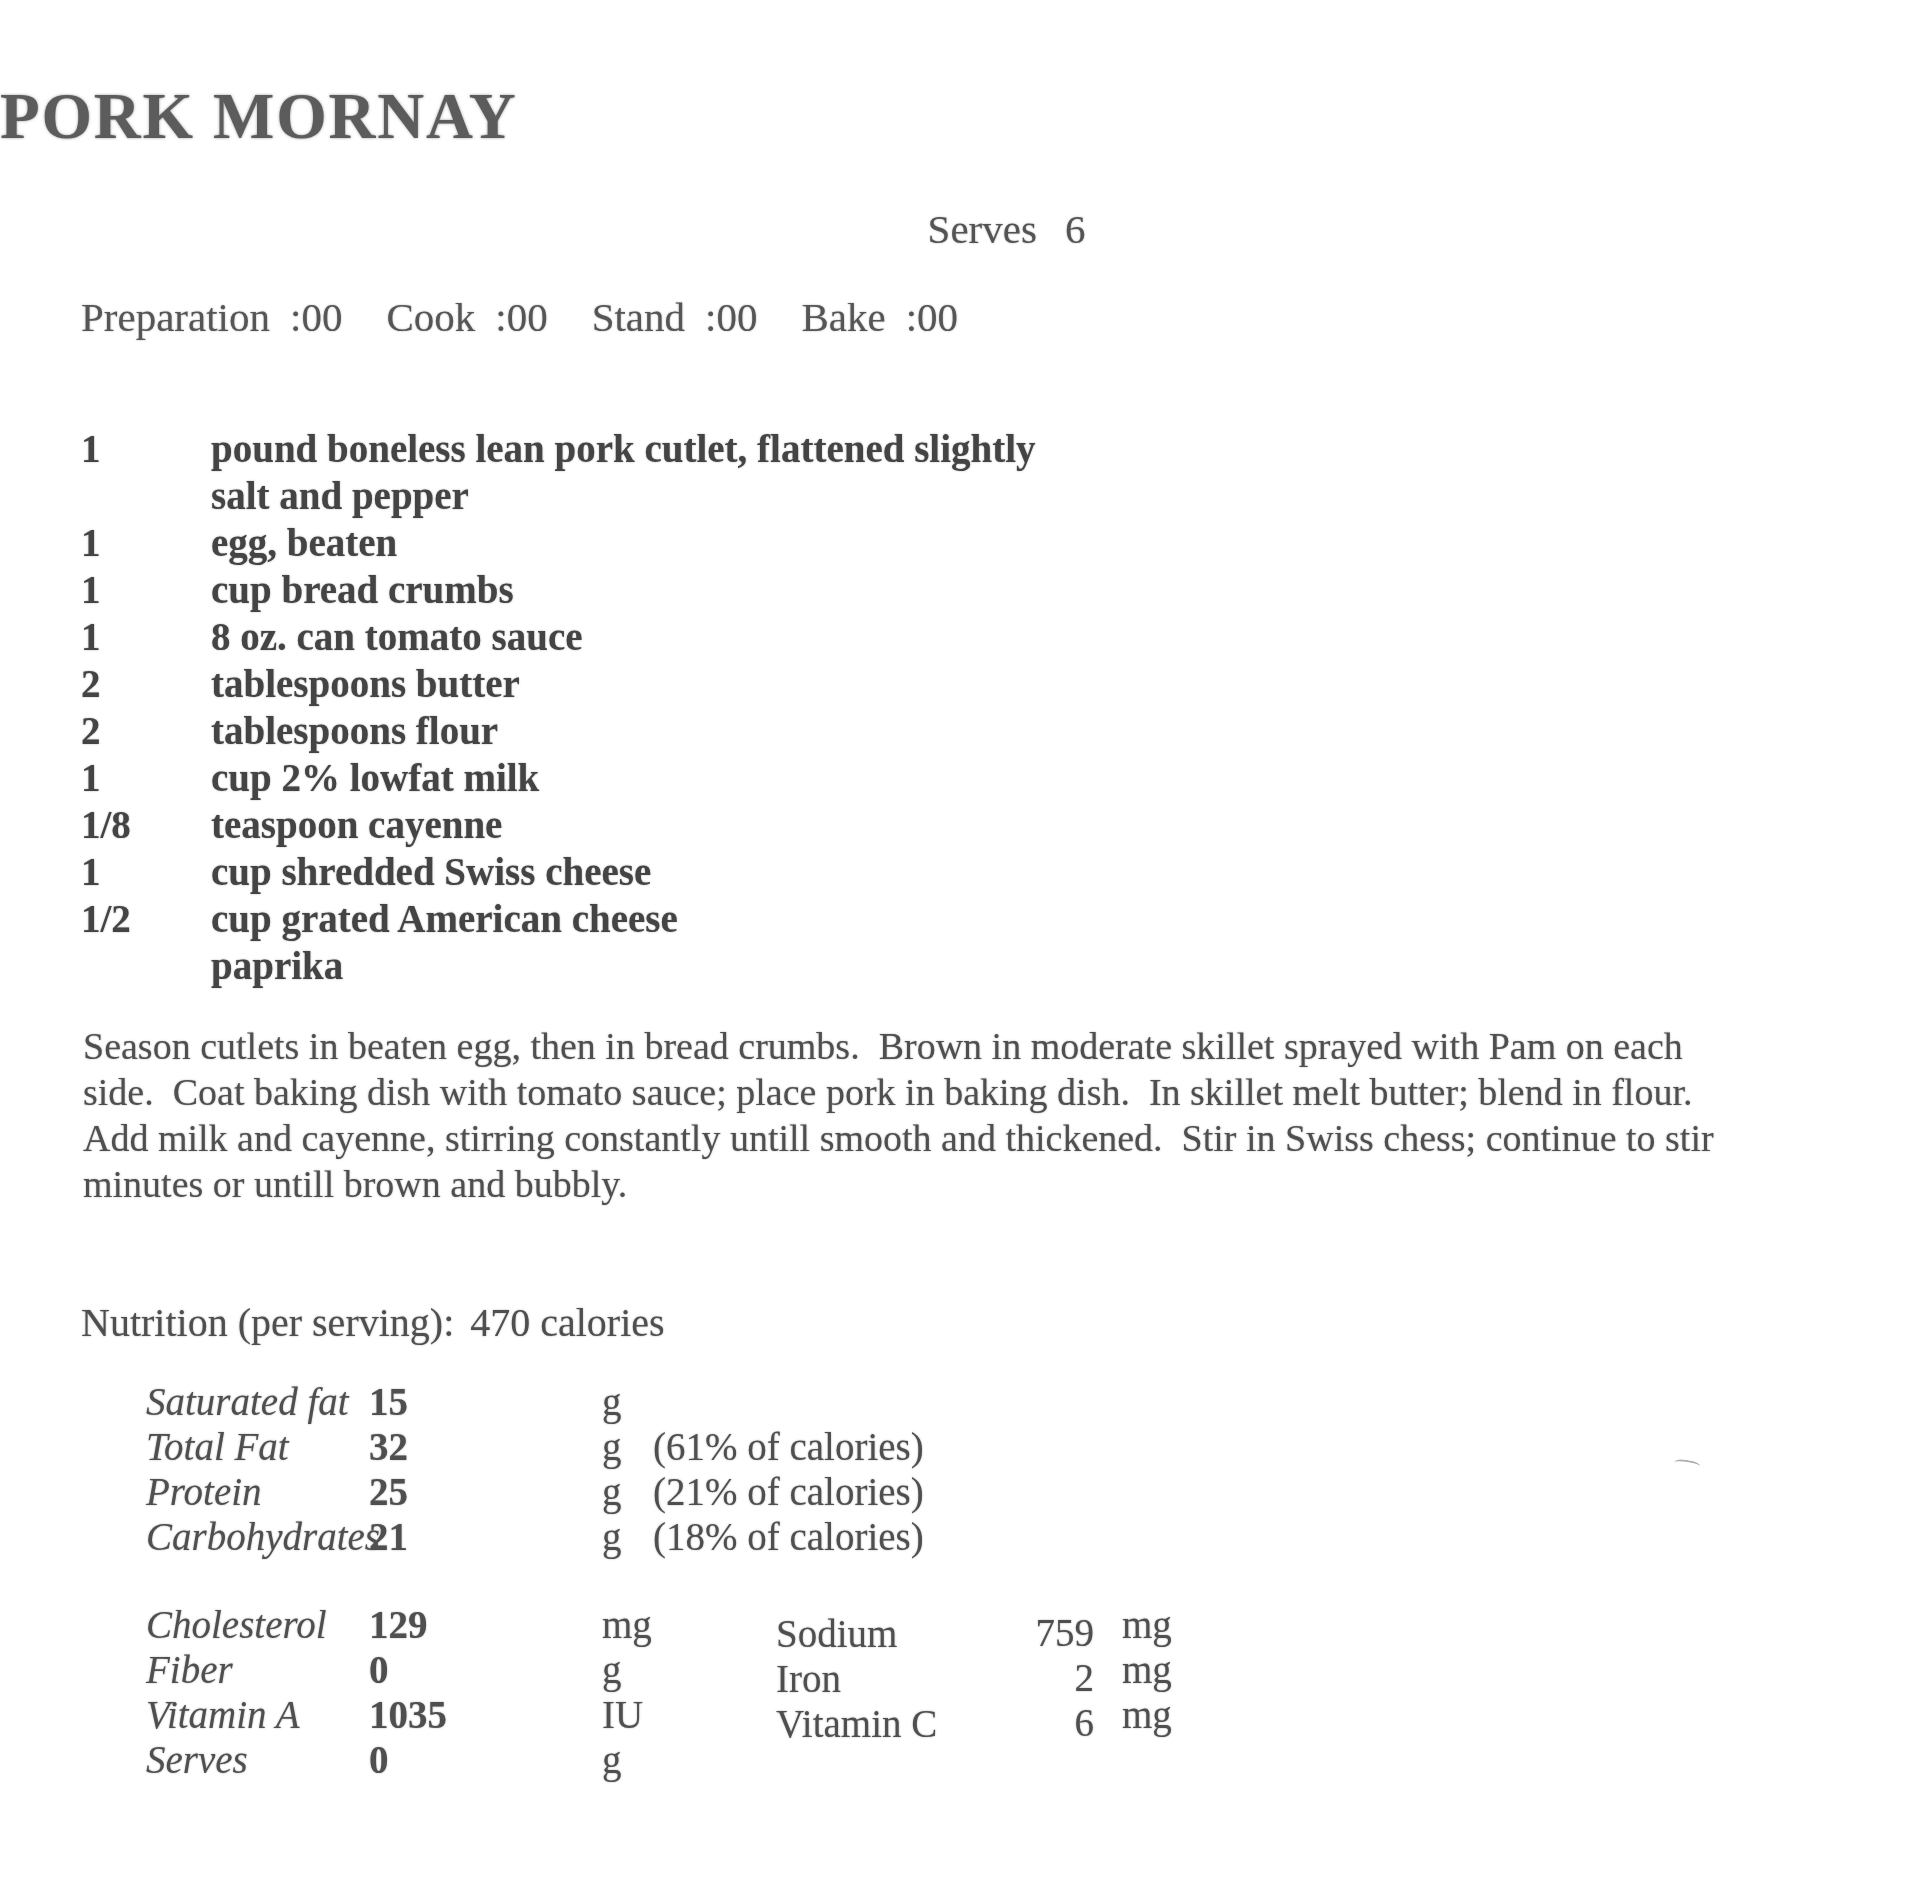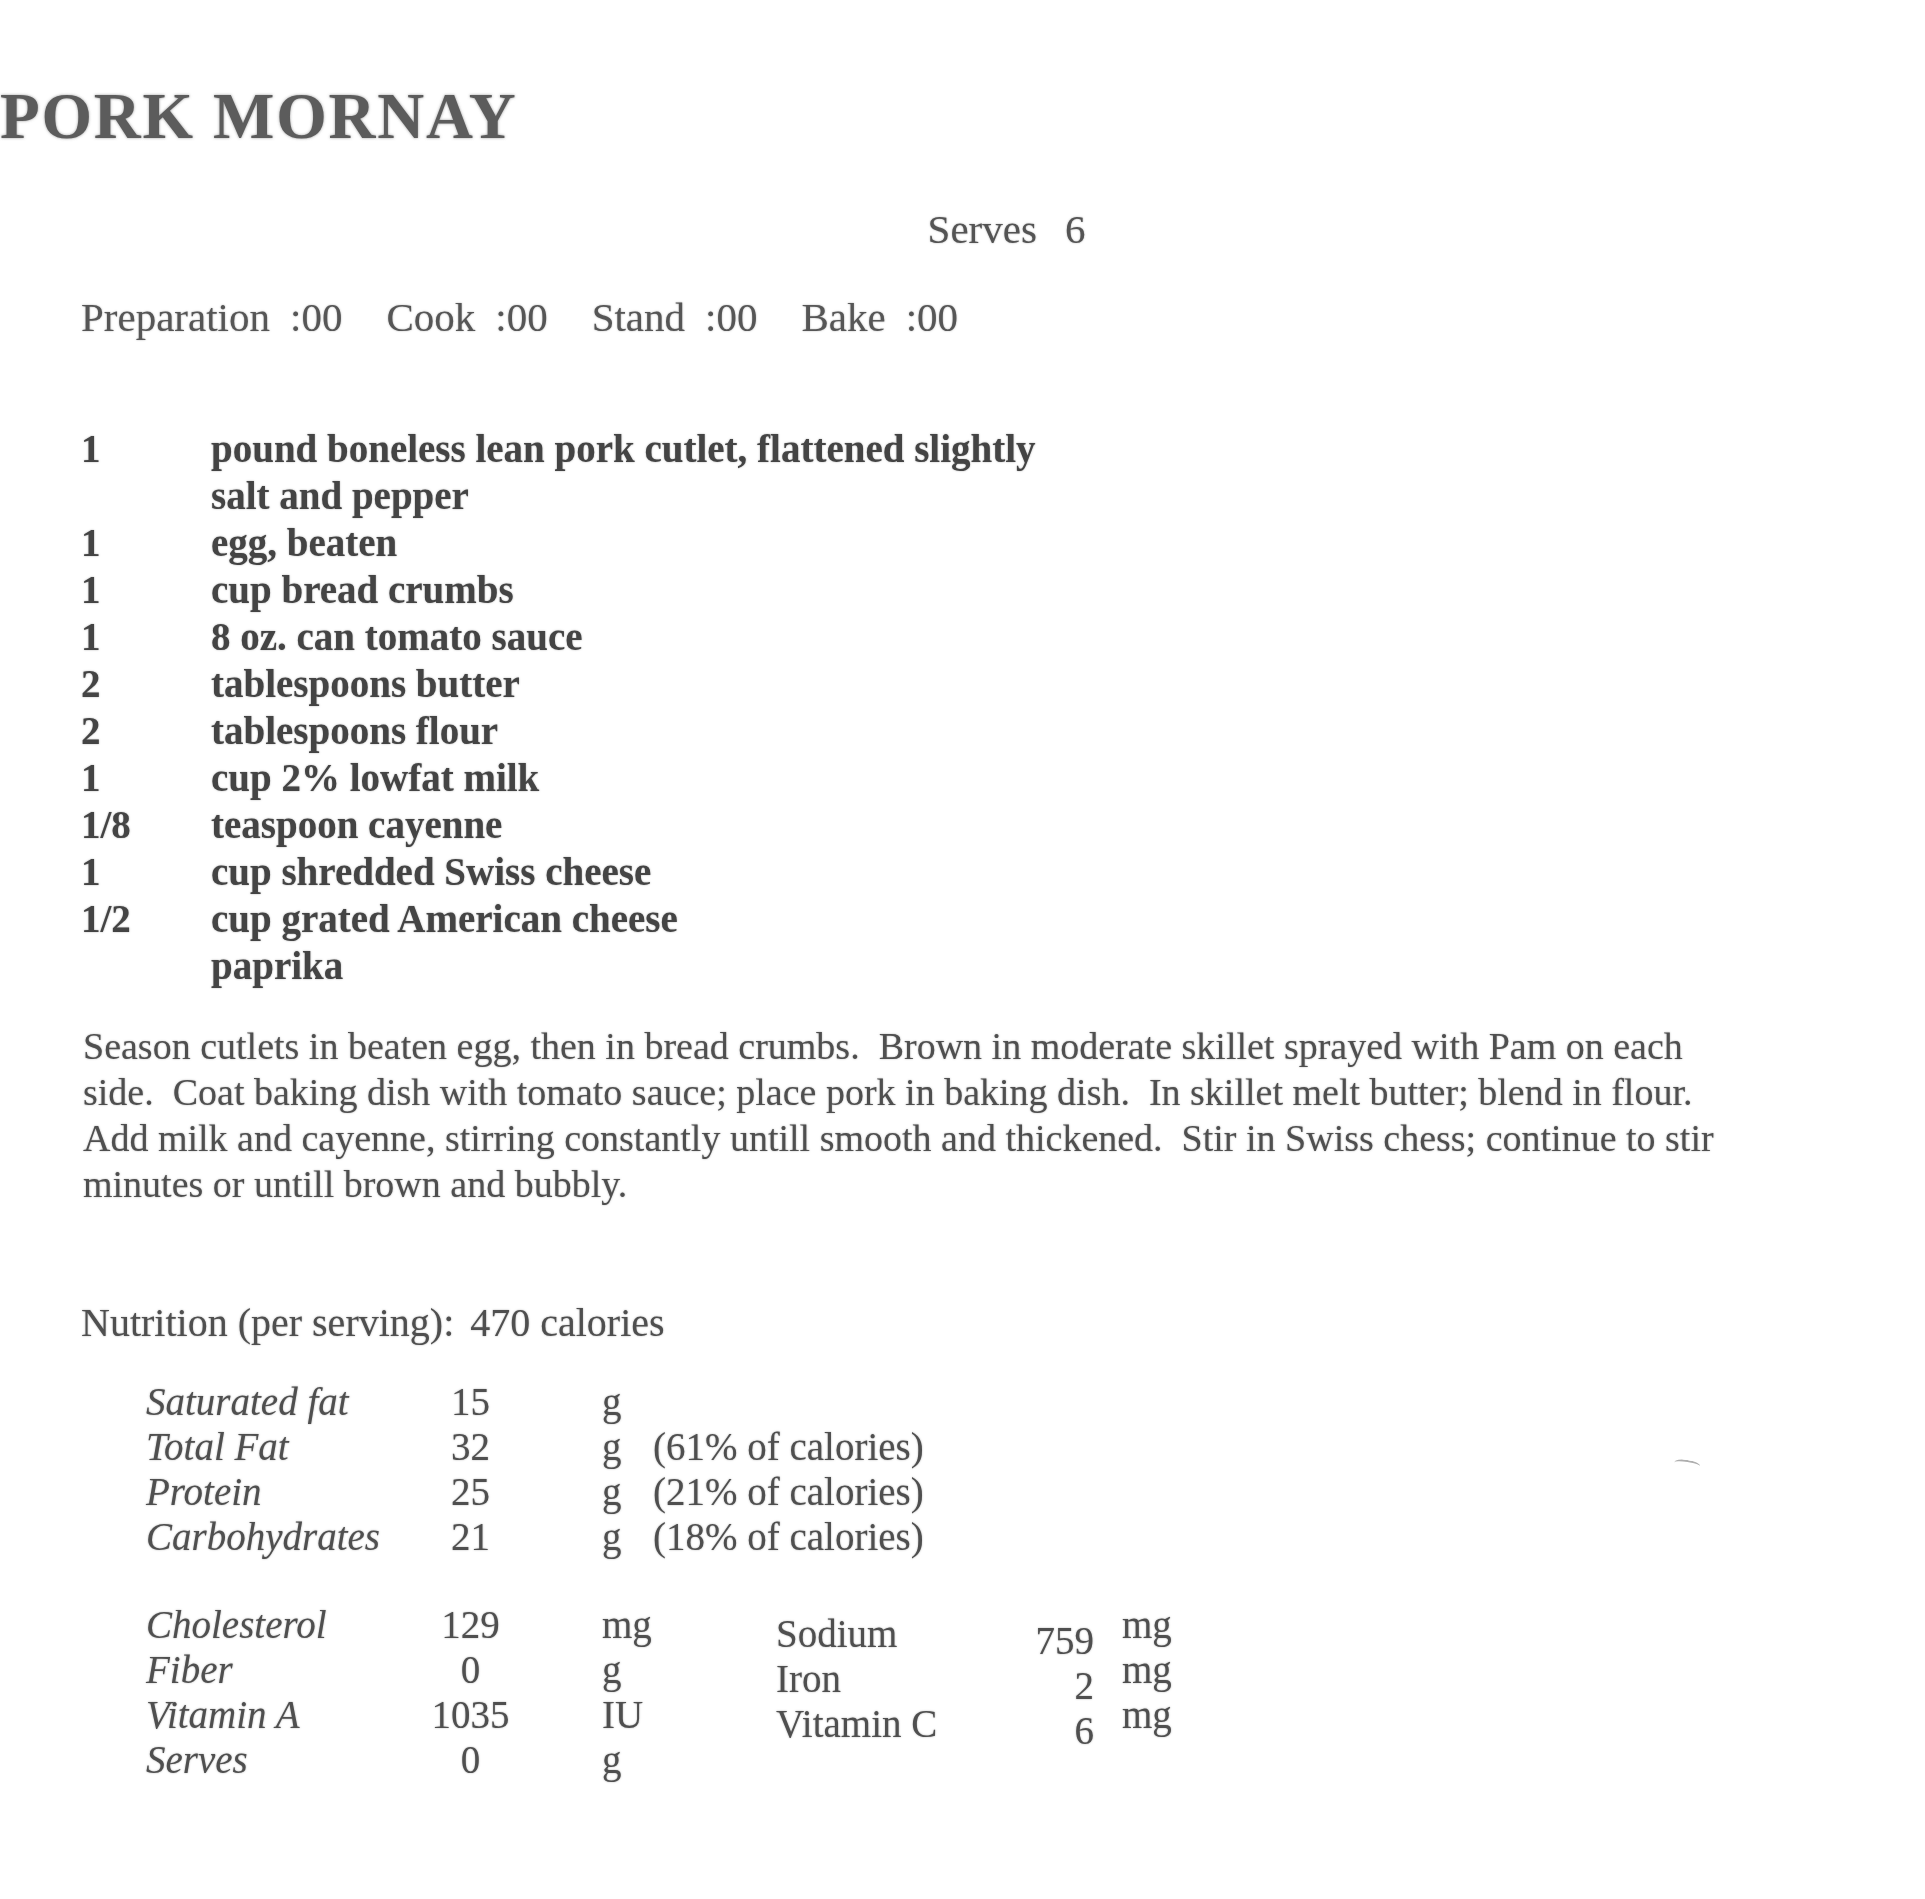--- a/index.html
+++ b/index.html
@@ -75,25 +75,25 @@
     font-size: 40px;
     color: #4f4f4f;
     white-space: nowrap;
   }
   .nutrition-header .calories-value { margin-left: 16px; }
 
   .macros { position: absolute; top: 1379px; left: 0; width: 100%; font-size: 39px; color: #4f4f4f; }
   .micros { position: absolute; top: 1602px; left: 0; width: 100%; font-size: 39px; color: #4f4f4f; }
   .nut-row { position: relative; height: 45px; line-height: 45px; }
   .nut-label   { position: absolute; left: 146px; top: 0; white-space: nowrap; font-style: italic; }
-  .nut-value   { position: absolute; left: 369px; top: 0; width: 203px; text-align: center; }
+  .nut-value   { position: absolute; left: 369px; top: 0; width: 203px; text-align: left; font-weight: bold; }
   .nut-unit    { position: absolute; left: 602px; top: 0; }
   .nut-pct     { position: absolute; left: 653px; top: 0; white-space: nowrap; }
   .nut-label-r { position: absolute; left: 776px; top: 9px; white-space: nowrap; }
-  .nut-value-r { position: absolute; left: 923px; top: 16px; width: 171px; text-align: right; }
+  .nut-value-r { position: absolute; left: 923px; top: 8px; width: 171px; text-align: right; }
   .nut-unit-r  { position: absolute; left: 1122px; top: 0; }
 
   .scan-mark {
     position: absolute;
     top: 1460px; left: 1674px;
     width: 26px; height: 7.4px;
     border-top: 2.8px solid #9a9a9a;
     border-radius: 50% 40% 0 0;
     transform: rotate(10deg);
     opacity: 0.8;

